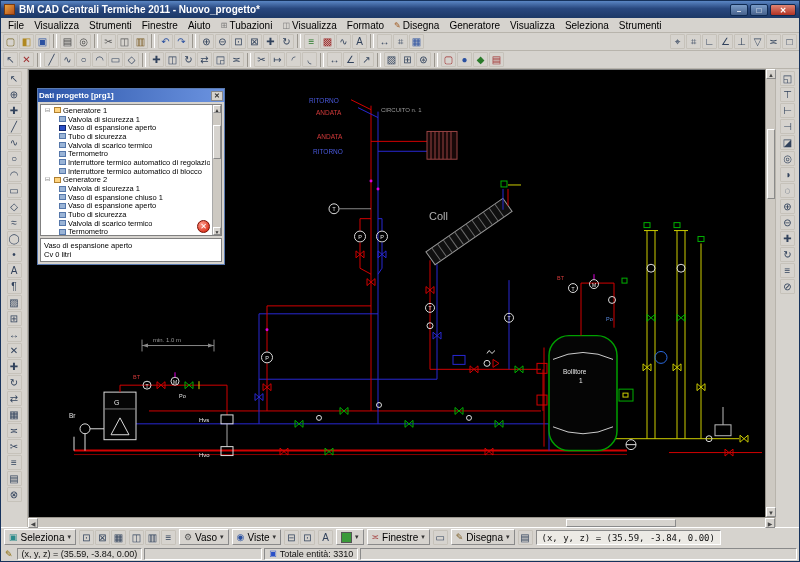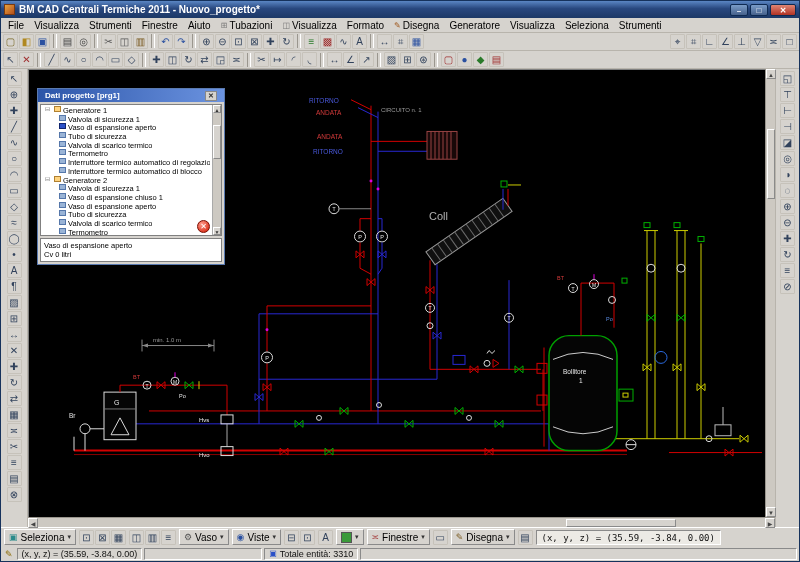--- a/index.html
+++ b/index.html
@@ -35,24 +35,24 @@
 .canvas svg{position:absolute;inset:0;width:100%;height:100%}
 .vscroll{width:10px;flex:0 0 10px;background:#cdc9c2;border-left:1px solid #9a968e;position:relative;font-size:6px;color:#444}
 .hscroll{height:10px;flex:0 0 10px;background:#cdc9c2;border-top:1px solid #9a968e;position:relative;font-size:6px;color:#444;display:flex;align-items:center}
 .scroll-arrow{width:10px;height:10px;text-align:center;line-height:10px;background:#d6d3ce;border:1px solid;border-color:#fff #8a8a8a #8a8a8a #fff;flex:0 0 auto}
 .vscroll .scroll-arrow{position:absolute;left:0}
 .v-thumb{position:absolute;left:1px;width:8px;top:60px;height:70px;background:#d6d3ce;border:1px solid;border-color:#fff #8a8a8a #8a8a8a #fff}
 .h-thumb{position:absolute;left:72%;width:110px;height:8px;background:#d6d3ce;border:1px solid;border-color:#fff #8a8a8a #8a8a8a #fff}
 
 
 .palette{position:absolute;left:8px;top:18px;width:188px;background:#d6d3ce;border:1px solid #5a7ab0;box-shadow:3px 3px 6px rgba(0,0,0,.55);z-index:10}
-.pal-title{height:13px;background:linear-gradient(90deg,#2c55a8,#6b93e0);color:#fff;font-size:8px;display:flex;align-items:center;padding:0 7px;font-weight:bold}
+.pal-title{height:13px;background:linear-gradient(90deg,#2c55a8,#6b93e0);color:#fff;font-size:8px;display:flex;align-items:center;padding:0 1px;font-weight:bold}
 .pal-close{margin-left:auto;width:12px;height:10px;background:#d6d3ce;color:#333;border:1px solid #888;font-size:7px;line-height:8px;text-align:center;cursor:default}
 .pal-tree{background:#fff;border:1px solid #808080;margin:2px;height:132px;overflow:hidden;position:relative;padding:1px 11px 1px 2px}
-.tree-row{display:flex;height:8.7px;white-space:nowrap;gap:2px;cursor:default}
+.tree-row{display:flex;align-items:center;height:8.7px;white-space:nowrap;gap:2px;cursor:default}
 .expander{width:7px;font-size:6px;color:#777;line-height:7px;flex:0 0 auto}
 .node-ic{width:7px;height:6px;background:#9ab4d6;border:1px solid #5577aa;flex:0 0 auto}
 .node-ic.grp{background:#ffd47f;border-color:#b08030}
 .node-ic.sel{background:#2a50c8;border-color:#10246e}
 .node-label{font-size:7.5px;color:#000;overflow:hidden}
 .tree-scroll{position:absolute;right:0;top:0;bottom:0;width:9px;background:#cdc9c2;border-left:1px solid #aaa;font-size:5px;color:#333;text-align:center}
 .tree-scroll .tsa{height:8px;line-height:8px;background:#d6d3ce;border:1px solid;border-color:#fff #8a8a8a #8a8a8a #fff}
 .tree-scroll .tst{height:34px;margin:12px 0;background:#d6d3ce;border:1px solid;border-color:#fff #8a8a8a #8a8a8a #fff}
 .pal-cancel{position:absolute;right:14px;bottom:31px;width:13px;height:13px;border-radius:50%;background:radial-gradient(circle at 35% 30%,#ff9a8a,#d01800);color:#fff;font-size:8px;line-height:12px;text-align:center;border:1px solid #7a0c00;z-index:11;cursor:default}
 .pal-detail{margin:0 2px 2px;background:#fff;border:1px solid #808080;padding:2px 3px;height:24px;font-size:7.5px;line-height:9px;color:#000}

